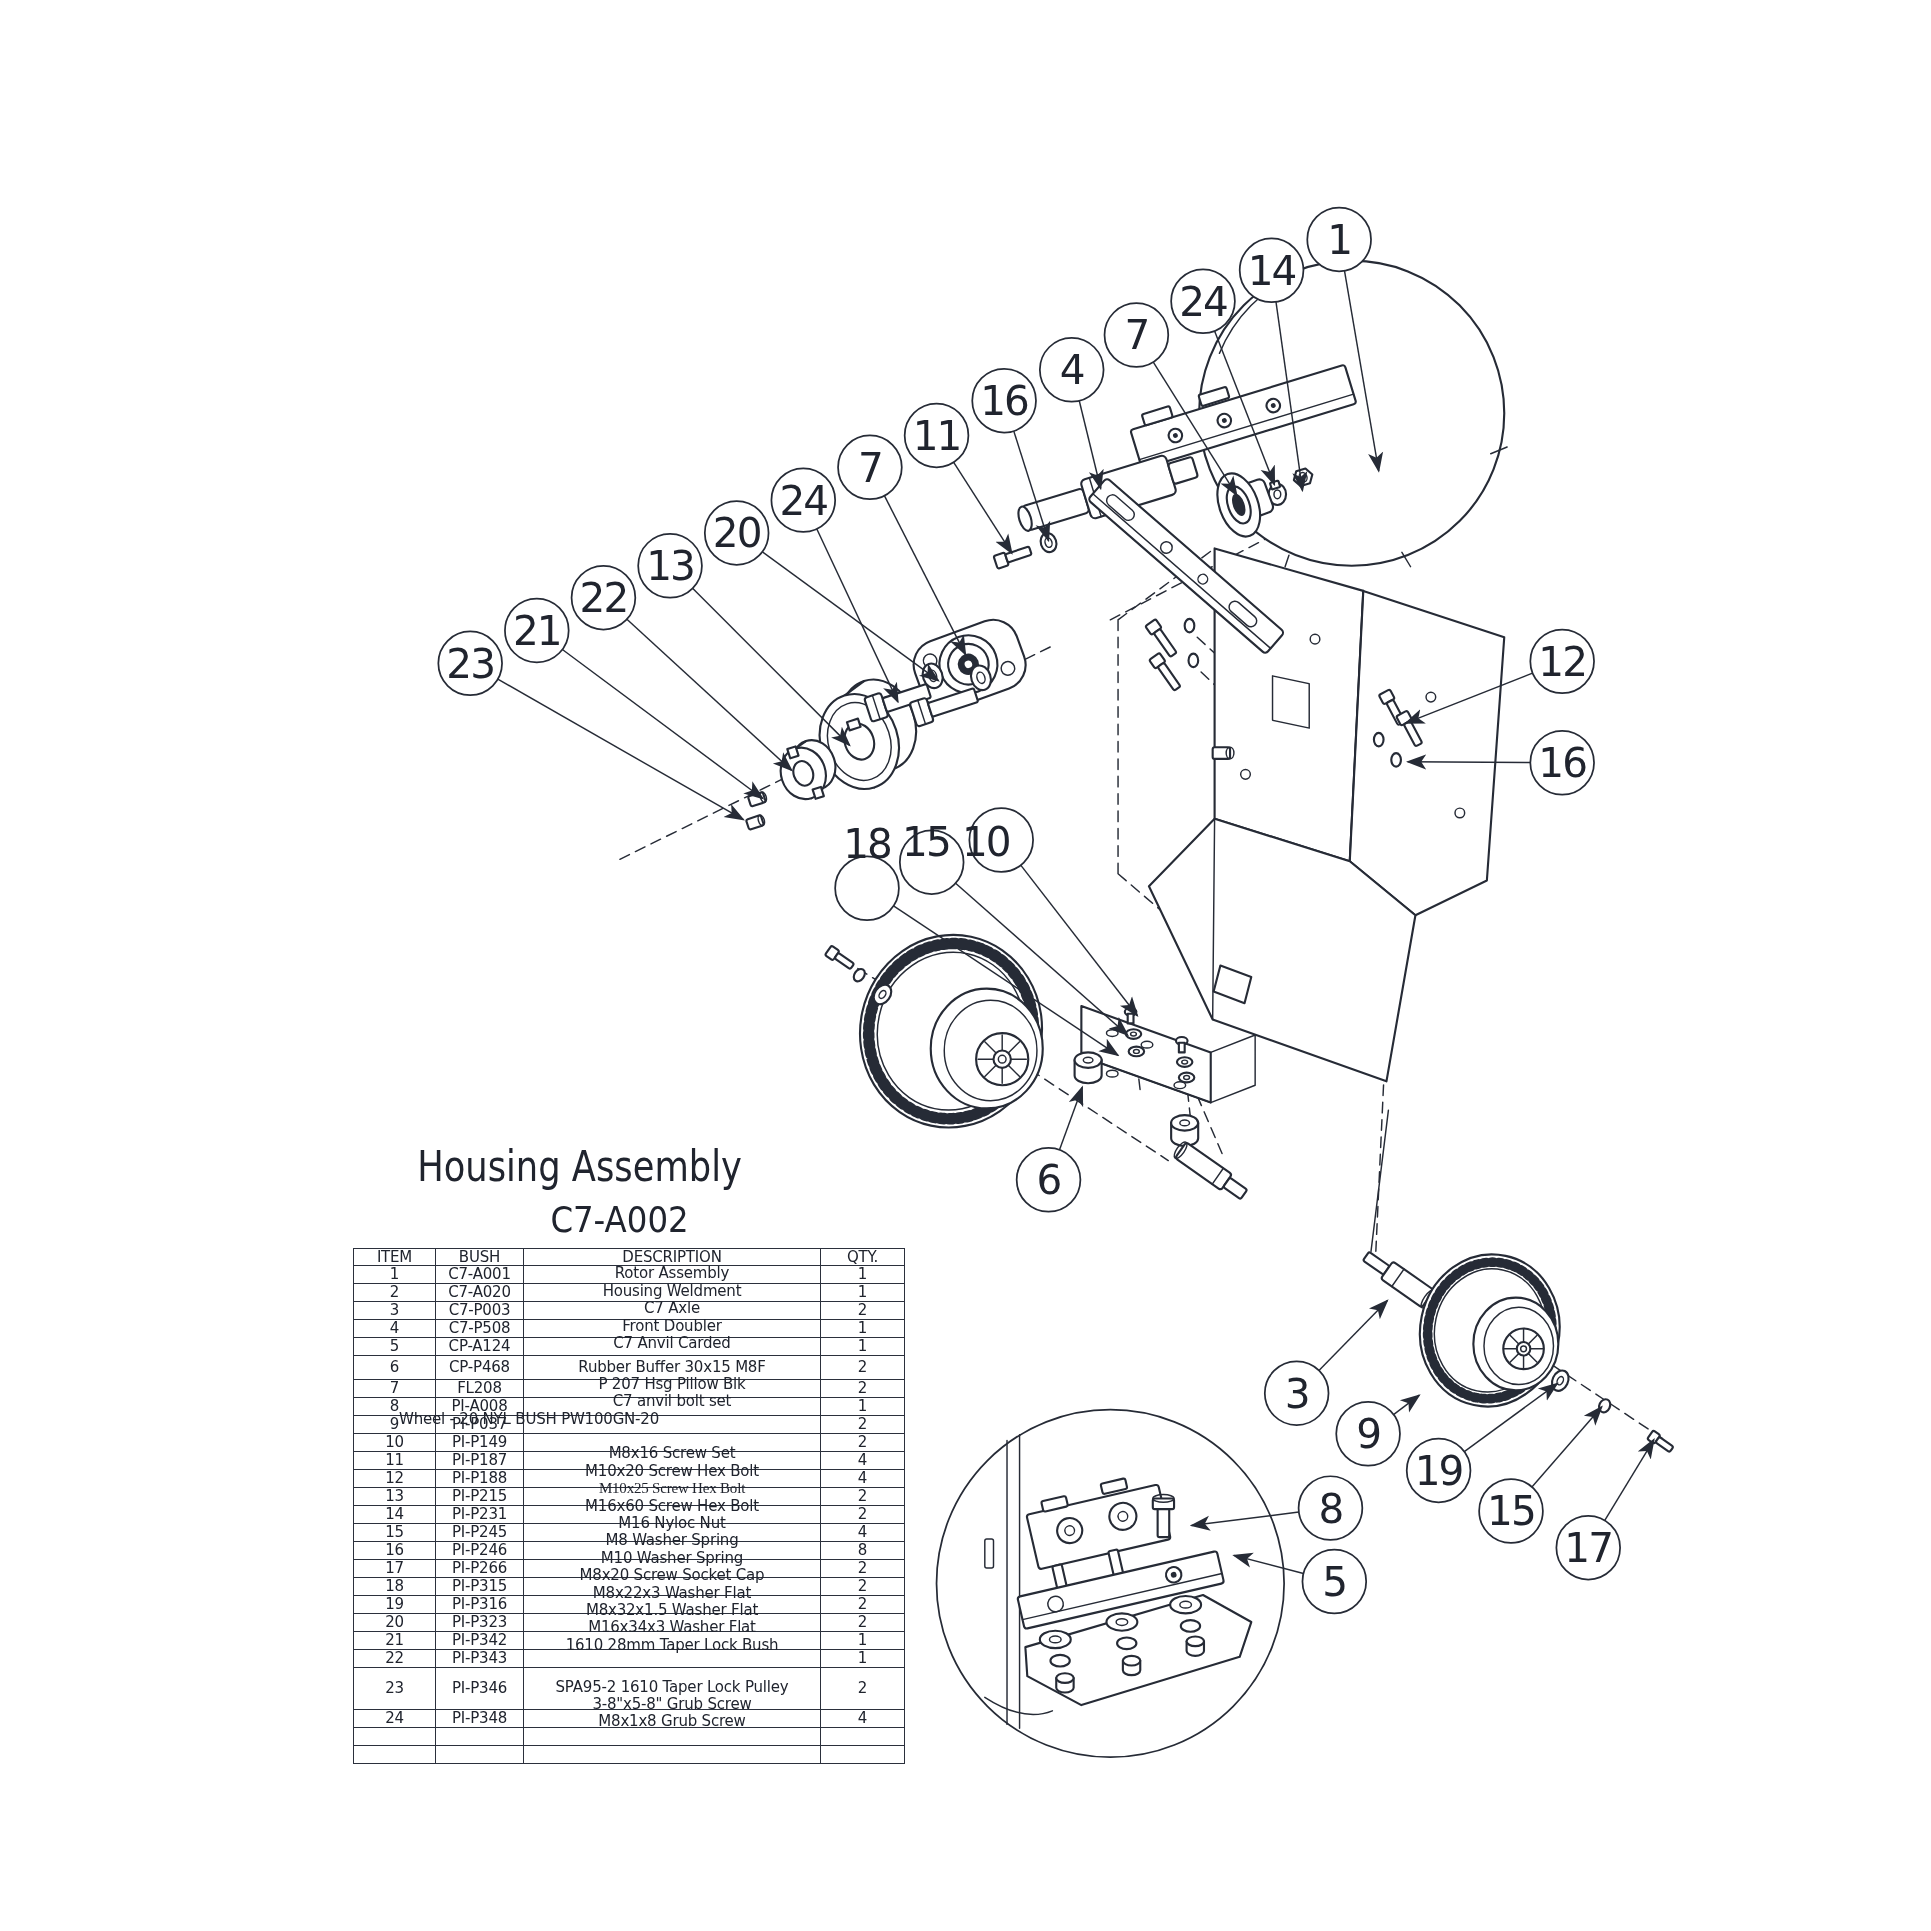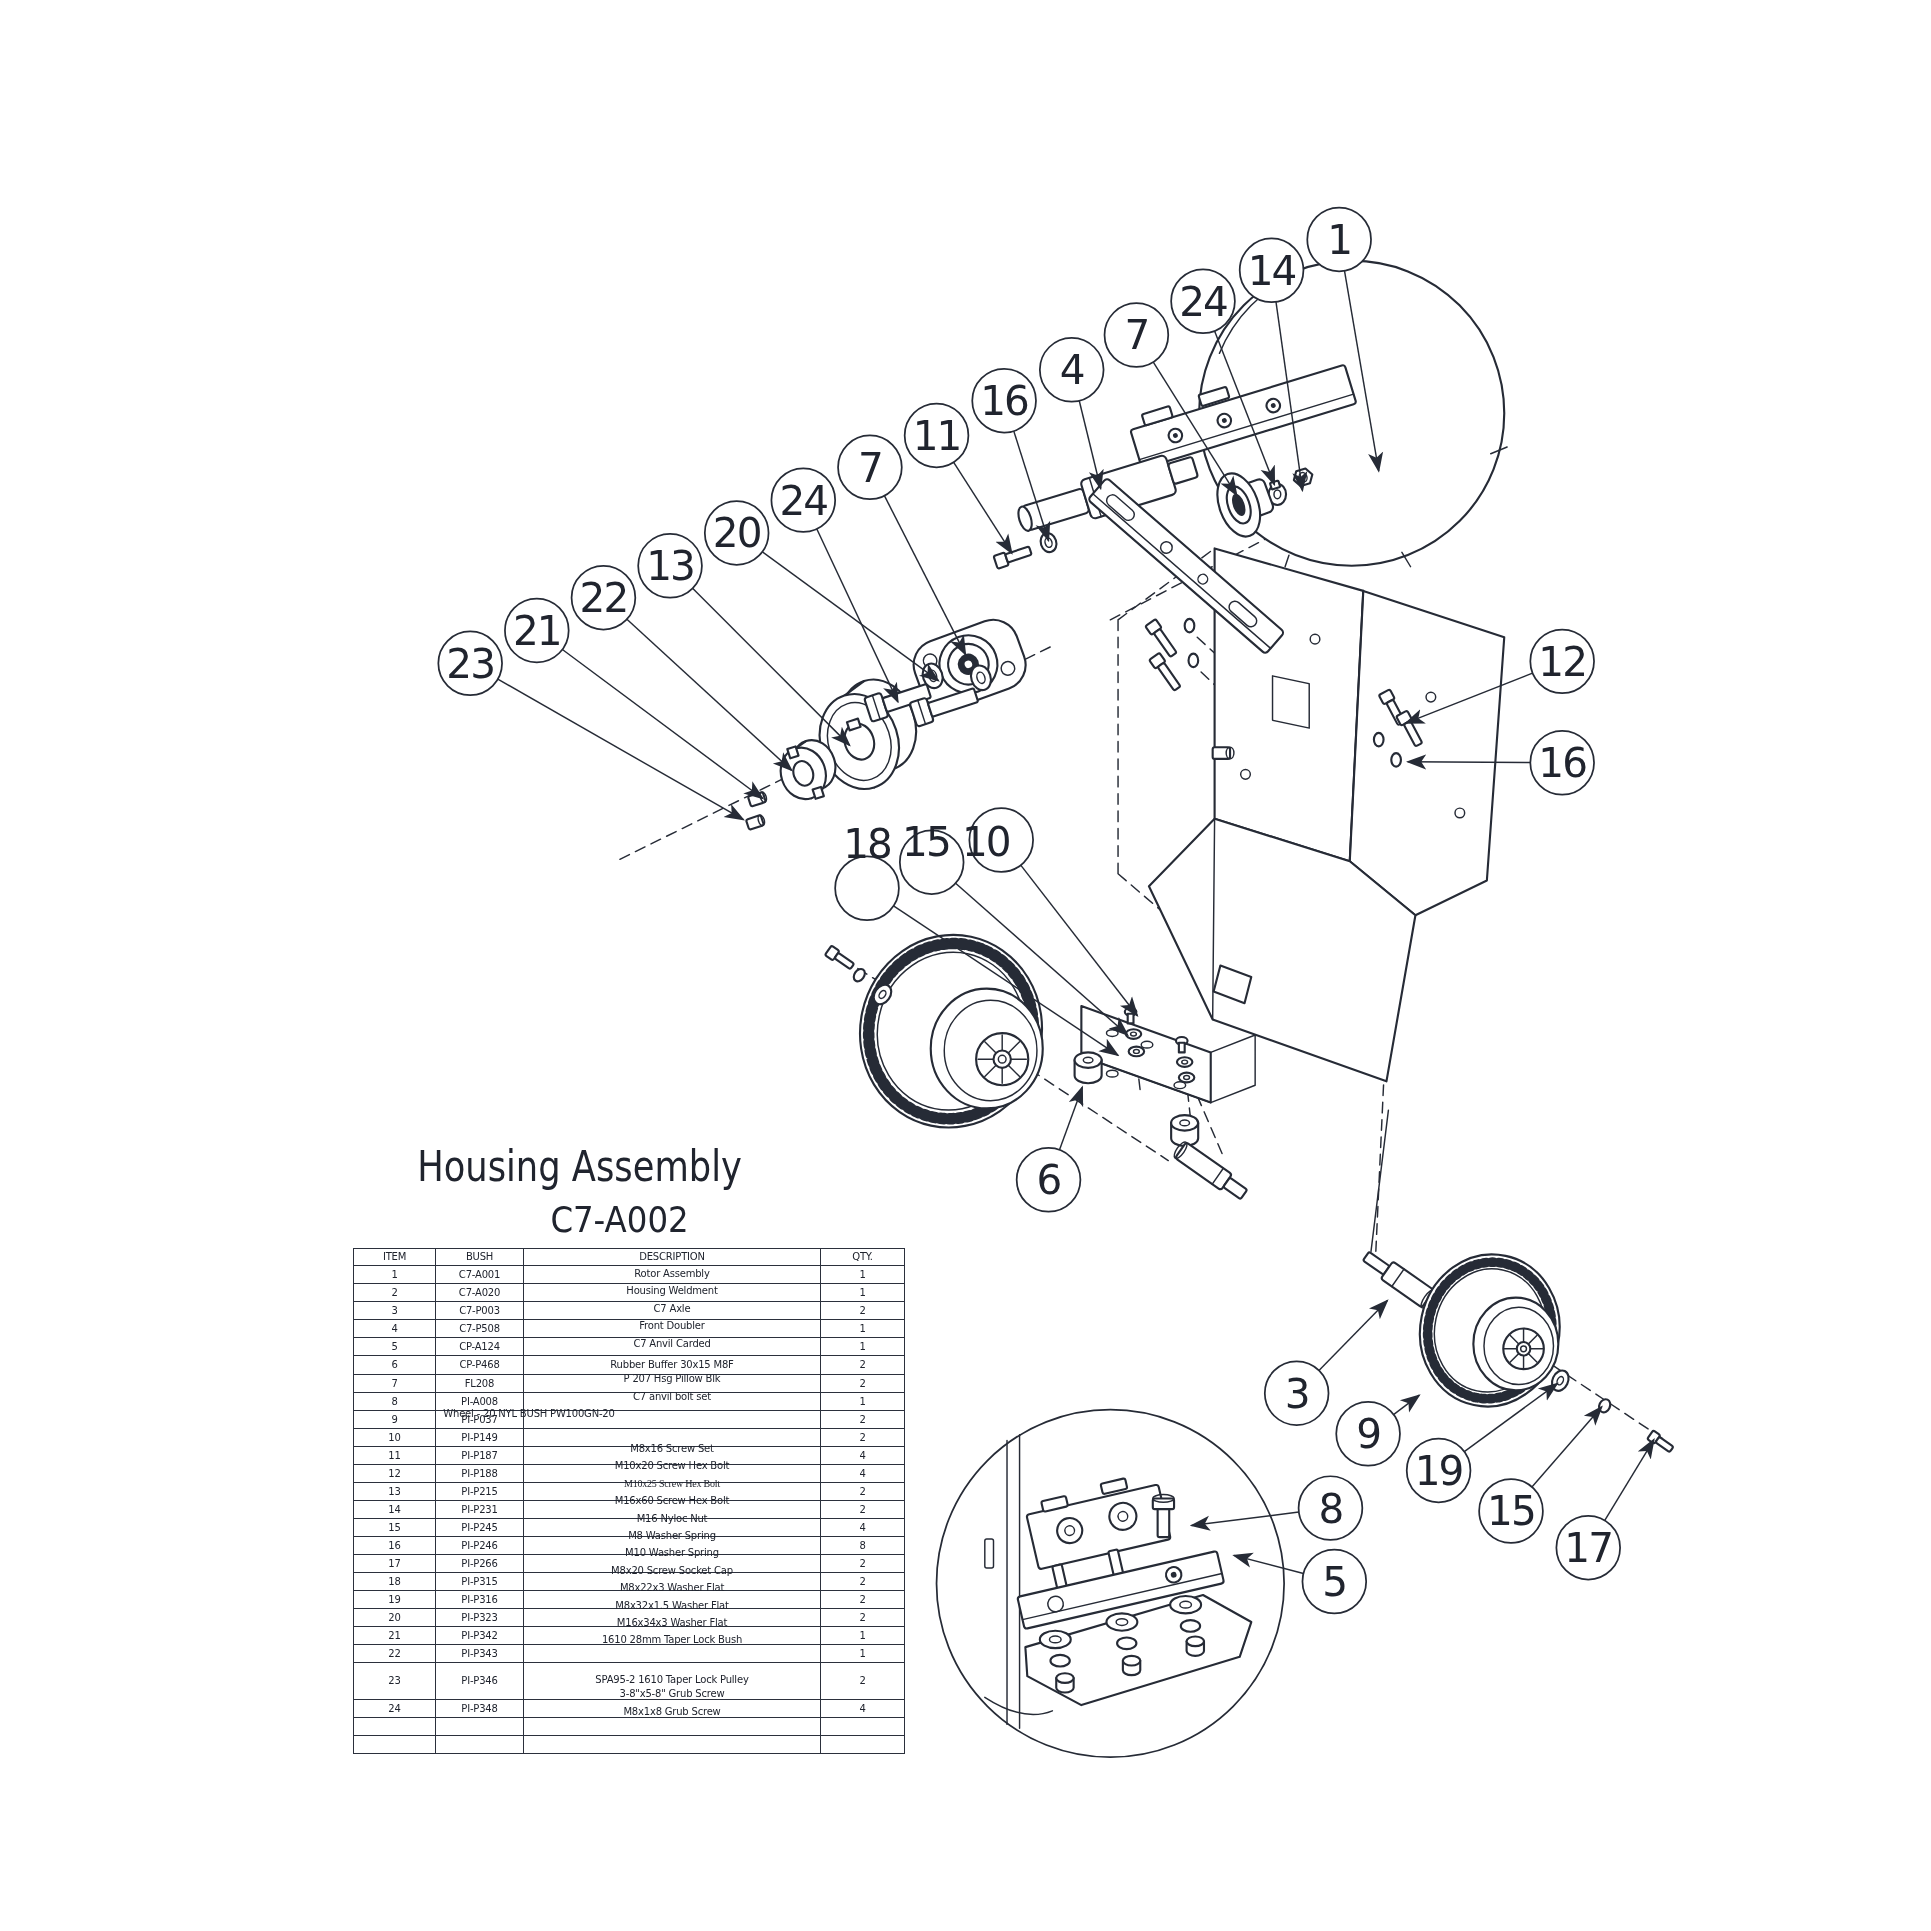--- a/index.html
+++ b/index.html
@@ -12,21 +12,21 @@
   .dash{stroke-dasharray:11 7;stroke-width:1.5;}
   .dot{fill:#262b36;stroke:none;}
   .balloon{fill:#ffffff;stroke:#262b36;stroke-width:1.8;}
   .balloon-num{font-size:42px;letter-spacing:-2px;fill:#20242e;text-anchor:middle;}
   .leader{fill:none;stroke:#262b36;stroke-width:1.5;}
   #title-block{position:absolute;left:348px;top:1142px;width:463px;text-align:center;
                font-size:42px;transform:scaleX(0.84);transform-origin:50% 50%;white-space:nowrap;}
   #pn-block{position:absolute;left:388px;top:1199px;width:463px;text-align:center;
             font-size:36px;transform:scaleX(0.9);transform-origin:50% 50%;white-space:nowrap;}
   #bom{position:absolute;left:353px;top:1248px;border-collapse:collapse;table-layout:fixed;
-       font-size:10px;letter-spacing:-0.2px;line-height:1;}
+       font-size:15px;letter-spacing:-0.2px;line-height:1;}
   #bom th,#bom td{border:1.4px solid #2b303c;padding:0;text-align:center;overflow:visible;
                   white-space:nowrap;font-weight:400;}
   #bom th{height:16.4px;}
   #bom td{height:17px;}
   #bom{border:1.9px solid #2b303c;}
   .cell-inner{position:relative;display:inline-block;}
 </style>
 </head>
 <body>
 

